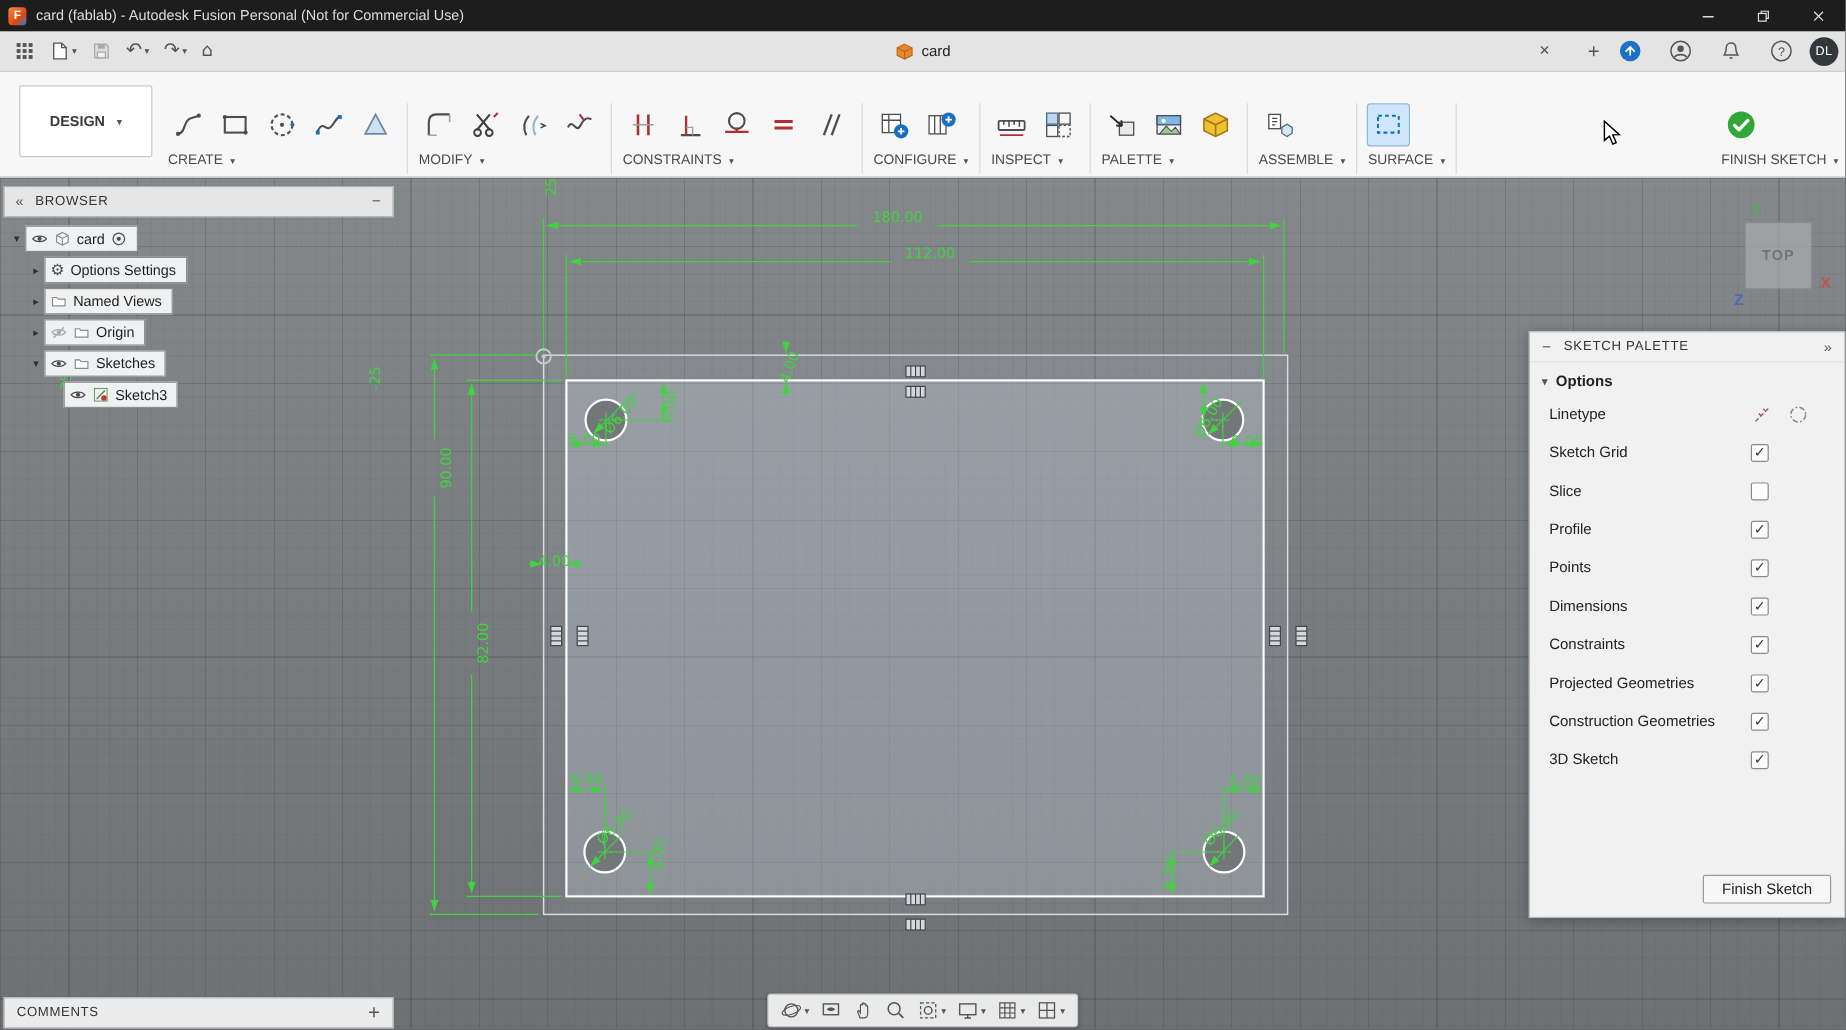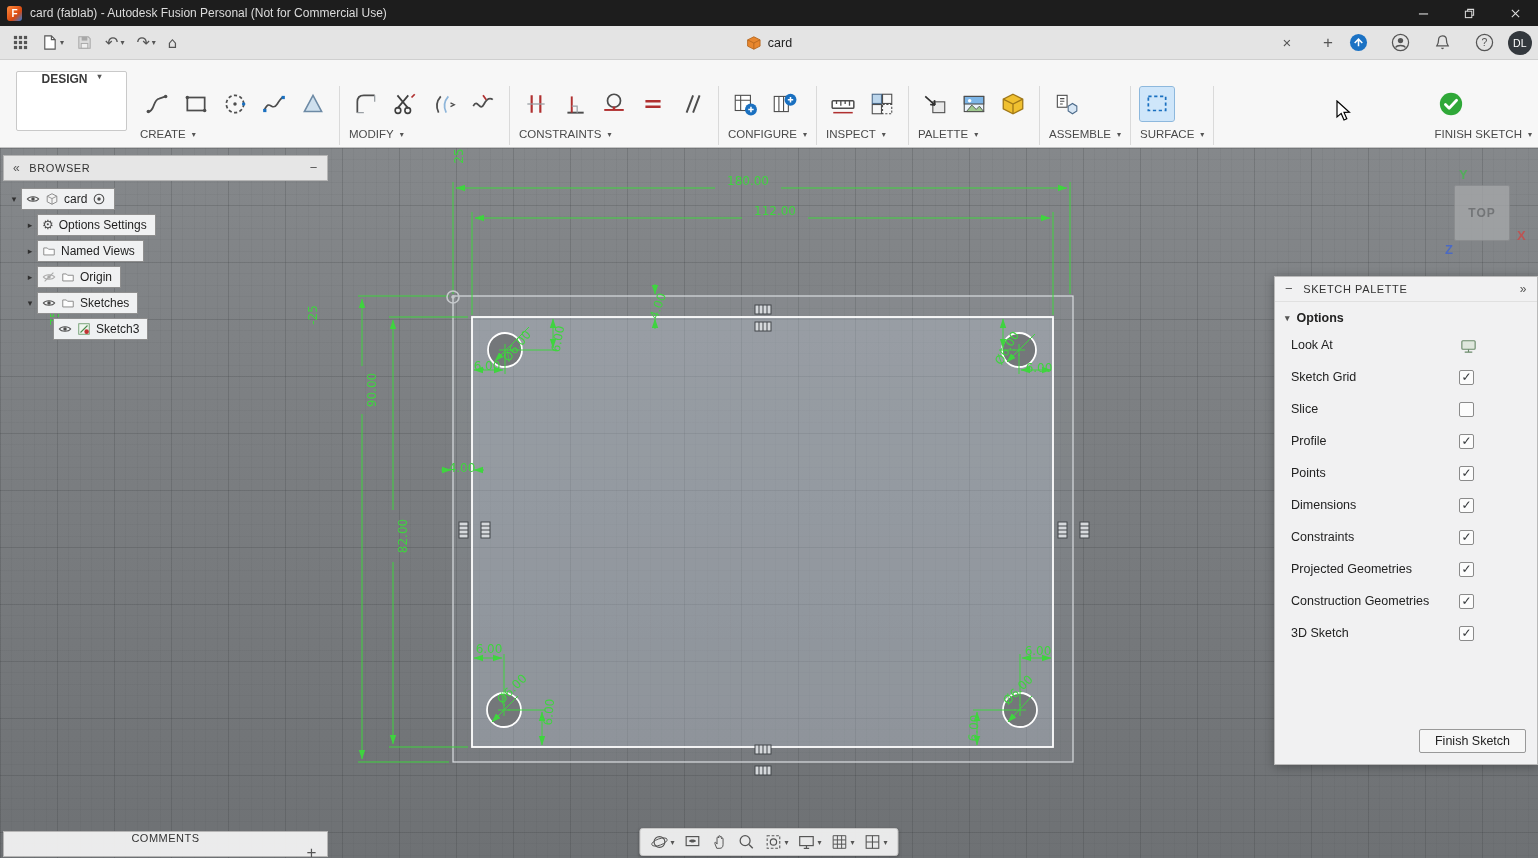--- a/index.html
+++ b/index.html
@@ -28,21 +28,21 @@
   .new-tab{position:absolute;left:1317px;top:5px;width:22px;height:22px;display:flex;align-items:center;justify-content:center;font-size:17px;color:#333;}
   .qat-right{position:absolute;right:40px;display:flex;gap:15px;align-items:center;}
   .qat-right .icon svg{width:19px;height:19px;display:block;}
   .avatar{position:absolute;right:6px;top:5px;width:24px;height:24px;border-radius:50%;background:#33383d;color:#fff;font-size:10.5px;display:flex;align-items:center;justify-content:center;letter-spacing:.3px;}
 
   
   .ribbon{position:absolute;top:60px;left:0;right:0;height:88px;background:#f7f7f7;border-bottom:1px solid #c4c4c4;z-index:38;}
   .ribbon-tab-bar{position:absolute;top:0;left:150px;height:23px;display:flex;gap:2px;}
   .ribbon-tab{padding:5px 14px 0;font-size:11.5px;color:#555;letter-spacing:.4px;}
   .ribbon-tab.active{color:#0d0d0d;font-weight:bold;border-bottom:3px solid #111;}
-  .workspace-btn{position:absolute;top:11px;left:16px;width:111px;height:60px;background:#fff;border:1px solid #c9c9c9;border-radius:2px;display:flex;justify-content:center;gap:8px;font-size:12px;font-weight:bold;color:#3a3a3a;z-index:2;}
+  .workspace-btn{position:absolute;top:11px;left:16px;width:111px;height:60px;background:#fff;border:1px solid #c9c9c9;border-radius:2px;display:flex;align-items:center;justify-content:center;gap:8px;font-size:12px;font-weight:bold;color:#3a3a3a;z-index:2;}
   .ribbon-toolbar{position:absolute;top:24px;left:140px;right:6px;height:63px;display:flex;align-items:flex-start;}
   .ribbon-group{display:flex;flex-direction:column;align-items:flex-start;padding-top:1px;}
   .ribbon-group.push-right{margin-left:auto;}
   .group-icons{display:flex;align-items:center;gap:5px;height:38px;}
   .tool-cell{width:34px;height:34px;display:flex;align-items:center;justify-content:center;border-radius:2px;}
   .tool-cell svg{width:26px;height:26px;display:block;}
   .tool-cell.highlighted{background:#cfe6fa;outline:1px solid #8db8dd;}
   .group-label{display:flex;align-items:center;gap:4px;font-size:11.5px;color:#4a4a4a;margin-top:5px;}
   .ribbon-sep{width:1px;align-self:stretch;background:#dadada;margin:2px 9px;}
 
@@ -83,21 +83,21 @@
   .palette-header{height:25px;display:flex;align-items:center;padding:0 10px;gap:10px;font-size:11px;color:#333;letter-spacing:.6px;border-bottom:1px solid #e0e0e0;}
   .options-header{display:flex;align-items:center;gap:7px;padding:9px 10px 4px;font-size:12.5px;font-weight:bold;color:#222;}
   .options-header .caret{font-size:9px;margin:0;}
   .palette-row{position:relative;height:32px;display:flex;align-items:center;padding-left:16px;font-size:12.5px;color:#222;}
   .palette-control{position:absolute;left:184px;display:flex;align-items:center;gap:11px;}
   .palette-control .icon svg{width:19px;height:19px;display:block;}
   .cb{width:15px;height:15px;border:1px solid #8b8b8b;background:#fcfcfc;border-radius:2px;display:flex;align-items:center;justify-content:center;font-size:12px;color:#35383b;line-height:1;}
   .finish-btn{position:absolute;right:11px;bottom:11px;width:107px;height:24px;background:#f6f6f6;border:1px solid #999;border-radius:2px;font-size:12.5px;color:#222;display:flex;align-items:center;justify-content:center;}
 
   
-  .comments{position:absolute;left:3px;bottom:1px;width:325px;height:26px;background:rgba(240,240,240,0.97);border:1px solid #b5b5b5;display:flex;align-items:center;padding:0 10px;font-size:11px;letter-spacing:.5px;color:#333;z-index:10;flex-direction:column;}
+  .comments{position:absolute;left:3px;bottom:1px;width:325px;height:26px;background:rgba(240,240,240,0.97);border:1px solid #b5b5b5;display:flex;align-items:center;padding:0 10px;font-size:11px;letter-spacing:.5px;color:#333;z-index:10;}
   .comments .plus{margin-left:auto;font-size:16px;color:#333;}
   .navbar{position:absolute;left:50%;transform:translateX(-50%);bottom:2px;height:28px;background:rgba(237,237,237,0.97);border:1px solid #c6c6c6;border-radius:3px;display:flex;align-items:center;padding:0 7px;gap:3px;z-index:10;box-shadow:0 1px 3px rgba(0,0,0,.25);}
   .nav-item{display:flex;align-items:center;padding:2px 3px;}
   .nav-item svg{width:18px;height:18px;display:block;}
 
   .cursor{position:absolute;left:1333px;top:100px;z-index:50;}
 </style>
 </head>
 <body>
 
@@ -758,25 +758,28 @@
       <span class="ph-glyph"><span class="glyph" style="font-size:13px;">−</span></span>
       <span>SKETCH PALETTE</span>
       <span class="ph-spacer ph-glyph"><span class="glyph" style="font-size:12px;">»</span></span>
     </div>
     <div class="options-header">
       <span class="caret">▾</span>
       <span>Options</span>
     </div>
     <div>
         <div class="palette-row">
-          <span class="palette-label">Look At</span>
+          <span class="palette-label">Linetype</span>
           <span class="palette-control">
             <span class="palette-icon-btn"><span class="icon"><svg viewBox="0 0 20 20">
-                  <rect x="3" y="5" width="14" height="9" rx="1" fill="#dfe7dd" stroke="#6a8a6a" stroke-width="1.2"></rect>
-                  <path d="M10 14 V17 M6 17 H14" stroke="#6a8a6a" stroke-width="1.2"></path>
+                  <path d="M4 16 L16 4" stroke="#777" stroke-width="1.3" stroke-dasharray="4 2"></path>
+                  <path d="M7 9 l2 2 M11 5 l2 2" stroke="#c04040" stroke-width="1.1"></path>
+                </svg></span></span>
+            <span class="palette-icon-btn"><span class="icon"><svg viewBox="0 0 20 20">
+                  <circle cx="10" cy="10" r="6.5" fill="none" stroke="#888" stroke-width="1.3" stroke-dasharray="5 2 1.5 2"></circle>
                 </svg></span></span>
           </span>
         </div>
         <div class="palette-row">
           <span class="palette-label">Sketch Grid</span>
           <span class="palette-control">
             <span class="cb">✓</span>
           </span>
         </div>
         <div class="palette-row">

